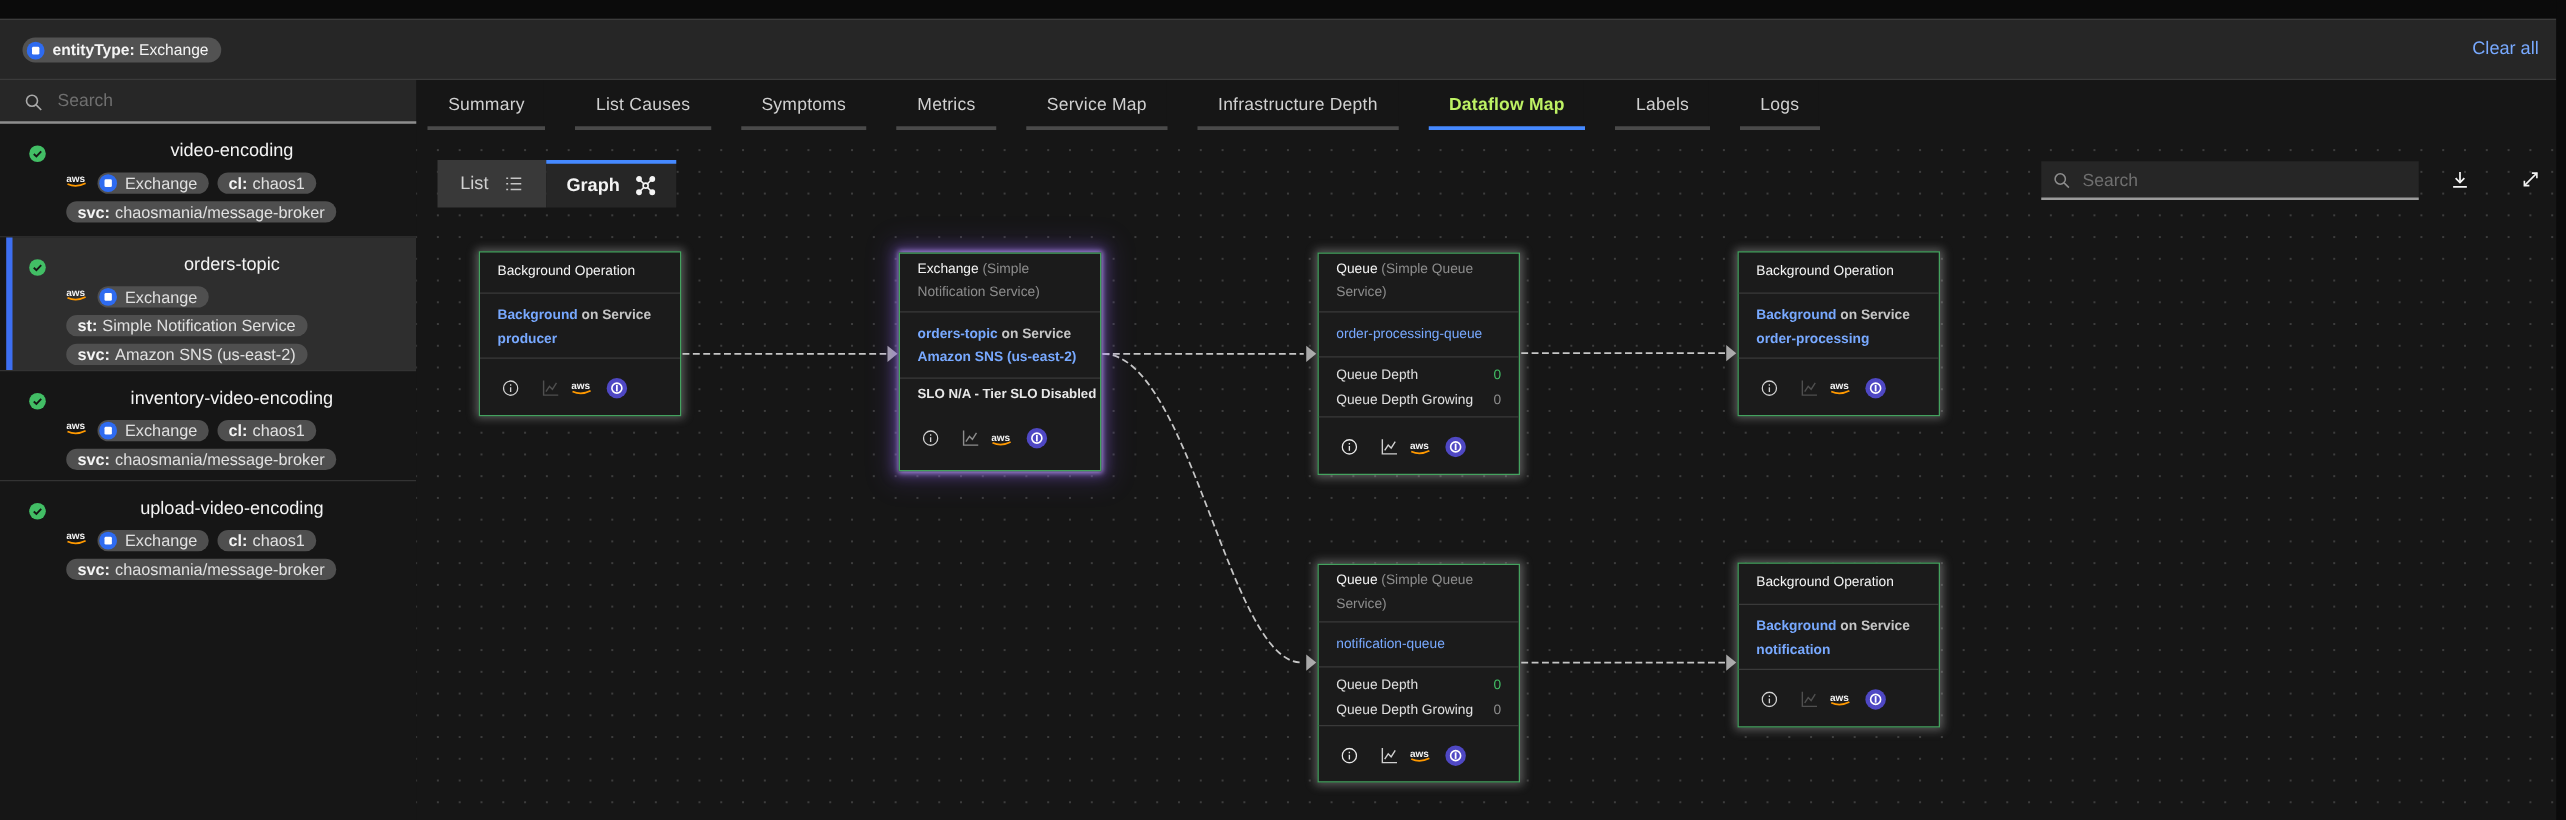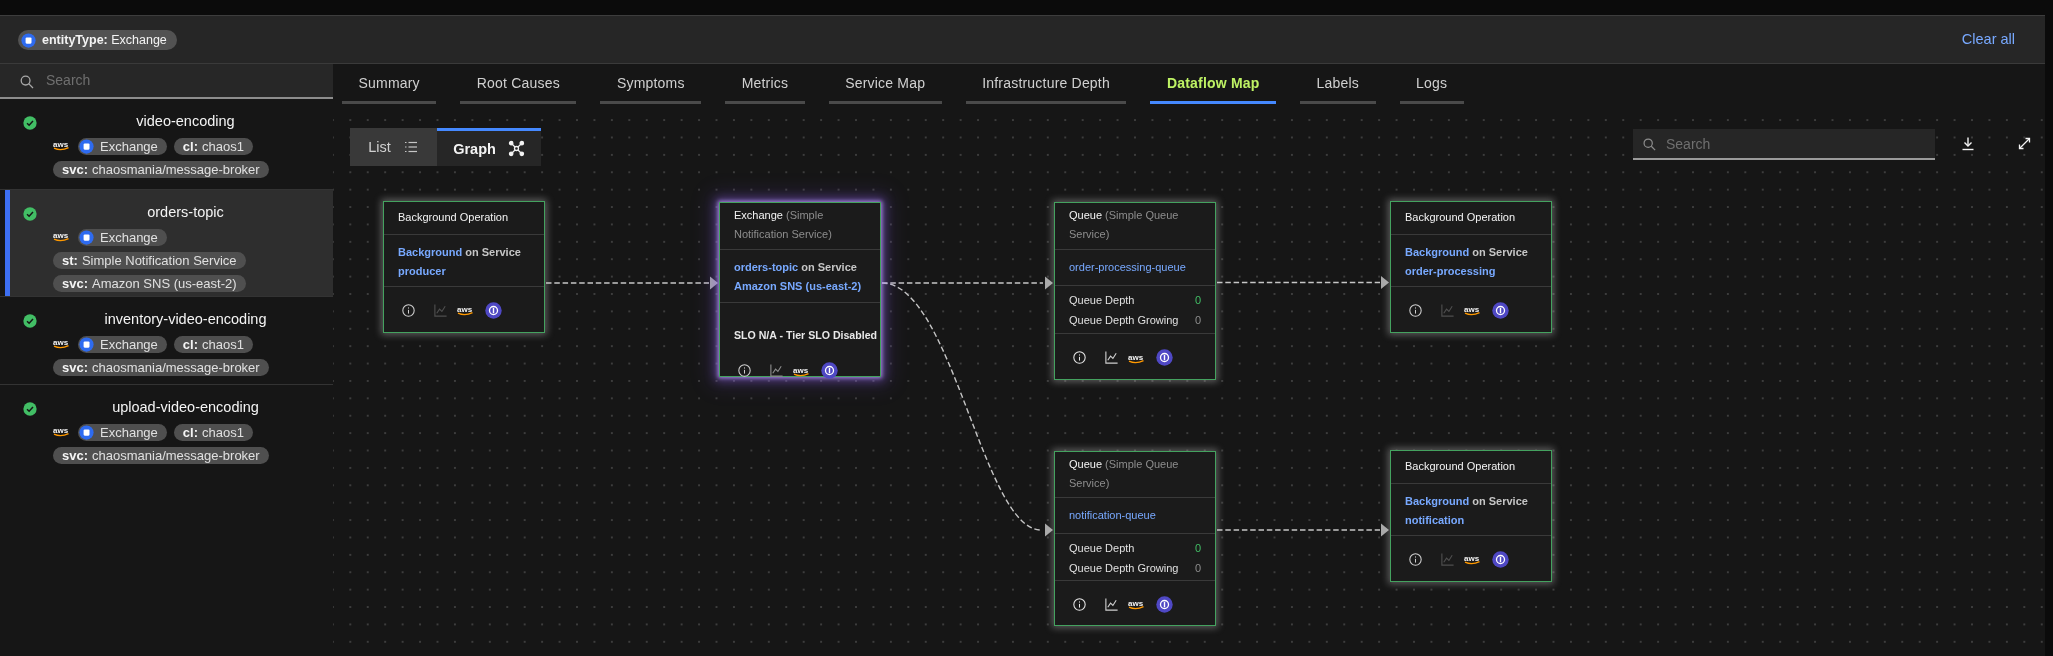--- a/index.html
+++ b/index.html
@@ -9,21 +9,21 @@
   .abs { position:absolute; }
 
   
   #topstrip { left:0; top:0; width:2053px; height:15px; background:#0b0b0b; }
   #rightstrip { right:0; top:0; width:8px; height:656px; background:#0b0b0b; z-index:50; }
   #filterbar { left:0; top:15px; width:2045px; height:49px; background:#262626;
                border-top:1px solid #3d3d3d; border-bottom:1px solid #3a3a3a; }
   .chip { position:absolute; left:18px; top:14px; height:20px; display:flex; align-items:center;
           background:#525252; border-radius:10px; padding:0 10px 0 3px; color:#f4f4f4; font-size:12.5px; }
   .chip svg { margin-right:6px; }
-  #clearall { position:absolute; right:30px; top:15px; color:#78a9ff; font-size:14.5px; }
+  #clearall { position:absolute; right:14px; top:15px; color:#78a9ff; font-size:14.5px; }
 
   
   #sidebar { left:0; top:64px; width:333px; height:592px; background:#161616; }
   #sb-search { position:relative; height:35px; background:#272727; border-bottom:2px solid #8d8d8d; }
   #sb-search svg { position:absolute; left:19px; top:10px; }
   #sb-search .ph { position:absolute; left:46px; top:8px; font-size:14px; color:#6f6f6f; }
   .item { position:relative; padding:13px 12px 10px 50px; border-bottom:1px solid #333; }
   .item .check { position:absolute; left:23px; top:17px; }
   .item .title { font-size:14.5px; color:#f4f4f4; line-height:18px; margin-bottom:7px;text-align:center; }
   .tagrow { display:flex; align-items:center; margin-top:6px; margin-left:3px; }
@@ -189,21 +189,21 @@
           </div>
         <div class="tagrow">
             <span class="pill"><b>svc:</b>chaosmania/message-broker</span>
           </div>
       </div>
     </div>
   </div>
 
   <div id="tabs" class="abs">
     <div class="tab">Summary</div>
-    <div class="tab">Root Causes</div>
+    <div class="tab">List Causes</div>
     <div class="tab">Symptoms</div>
     <div class="tab">Metrics</div>
     <div class="tab">Service Map</div>
     <div class="tab">Infrastructure Depth</div>
     <div class="tab active">Dataflow Map</div>
     <div class="tab">Labels</div>
     <div class="tab">Logs</div>
   </div>
 
   <div id="canvas" class="abs"></div>
@@ -296,21 +296,21 @@
           </svg>
       </div>
     </div>
 
     <div class="node hl" style="left:719px;top:202px;height:175px">
       <div class="sec" style="height:46px;padding-top:3px;line-height:19px"><span class="hdr">Exchange</span> <span class="dim">(Simple Notification Service)</span></div>
       <div class="sec" style="height:53px;padding-top:8px;line-height:18.5px">
           <div class="nw"><span class="link">orders-topic</span> on Service</div>
           <div class="nw"><span class="link">Amazon SNS (us-east-2)</span></div>
         </div>
-      <div class="sec" style="height:56px;padding-top:24px">
+      <div class="sec" style="height:56px;padding-top:4px">
         <div class="nw" style="color:#e8e8e8;font-size:10.6px;line-height:17px">SLO N/A - Tier SLO Disabled</div>
         <div class="icons" style="margin-top:18px">
           <svg style="margin-left:4px" width="13" height="13" viewBox="0 0 16 16" fill="none" stroke="#d0d0d0" stroke-width="1.3">
               <circle cx="8" cy="8" r="7"></circle>
               <line x1="8" y1="7.2" x2="8" y2="11.8"></line>
               <line x1="8" y1="4.2" x2="8" y2="5.6"></line>
             </svg>
           <svg style="margin-left:18px" width="15" height="15" viewBox="0 0 16 16" fill="none" stroke="#8d8d8d" stroke-width="1.2">
               <path d="M2 1.5 V14 H14.5"></path>
               <path d="M4 11 L7 6.5 L9.5 9 L13 3.5"></path>

